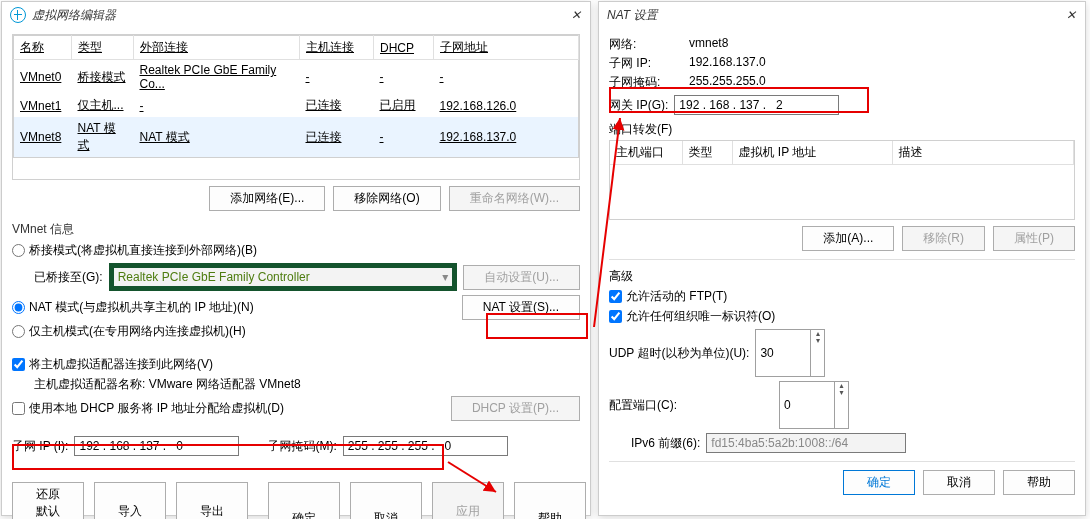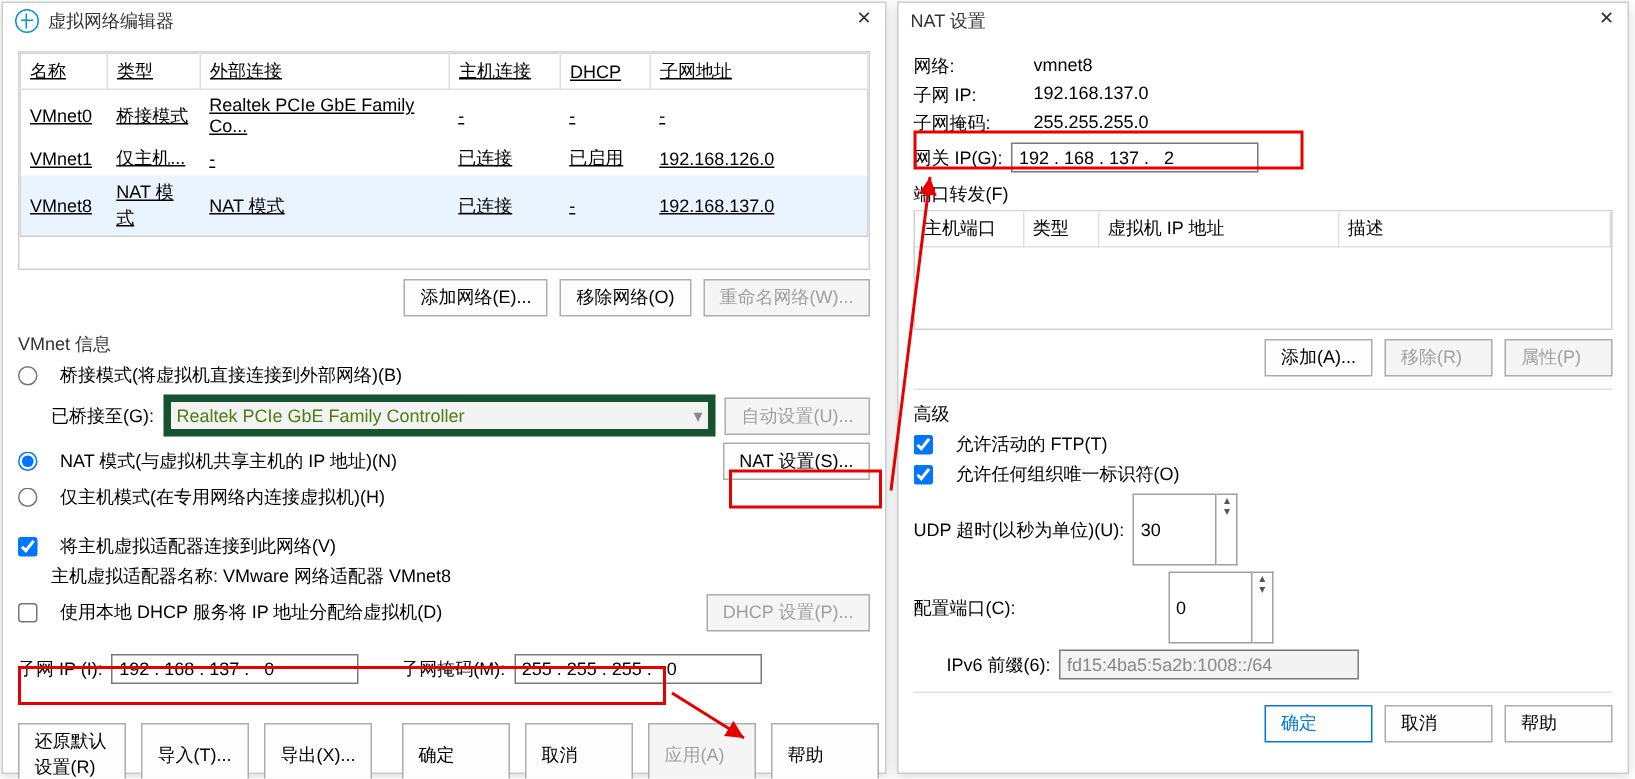--- a/index.html
+++ b/index.html
@@ -1,34 +1,34 @@
 <!DOCTYPE html>
 <html><head>
 <meta charset="utf-8">
 <style>
 * { box-sizing: border-box; margin: 0; padding: 0; font-family: "Microsoft YaHei", "Segoe UI", Tahoma, sans-serif; font-size: 12px; }
 body { background: #fff; width: 1090px; height: 519px; position: relative; overflow: hidden; }
 .dialog { position: absolute; background: #fff; border: 1px solid #ccc; box-shadow: 0 2px 8px rgba(0,0,0,.15); }
-.titlebar { display: flex; align-items: flex-start; padding: 4px 8px; height: 26px; }
+.titlebar { display: flex; align-items: center; padding: 4px 8px; height: 26px; font-style: italic; }
 .titlebar .title { flex: 1; color: #333; }
 .titlebar .close { width: 12px; height: 12px; display: flex; align-items: center; justify-content: center; color: #333; cursor: pointer; }
 .titlebar .icon-globe { width: 16px; height: 16px; border: 1px solid #0097d6; border-radius: 50%; margin-right: 6px; display: inline-block; position: relative; }
 .titlebar .icon-globe::before { content: ""; position: absolute; left: 3px; right: 3px; top: 6px; height: 1px; background: #0097d6; }
 .titlebar .icon-globe::after { content: ""; position: absolute; top: 2px; bottom: 2px; left: 6px; width: 1px; background: #0097d6; }
 .content { padding: 6px 10px 10px 10px; }
 table.grid { width: 100%; border-collapse: collapse; border: 1px solid #d0d0d0; background: #fff; }
 table.grid th { text-align: left; font-weight: normal; padding: 3px 6px; border-bottom: 1px solid #e0e0e0; border-right: 1px solid #e0e0e0; background: #fff; }
 table.grid td { padding: 3px 6px; }
 table.grid tr.selected td { background: #eaf4ff; }
 .tablewrap { border: 1px solid #d0d0d0; height: 146px; overflow: hidden; text-decoration: underline; }
-.btn { background: #fdfdfd; border: 1px solid #adadad; padding: 3px 10px; min-width: 72px; cursor: pointer; text-align: left; }
+.btn { background: #fdfdfd; border: 1px solid #adadad; padding: 3px 20px; min-width: 72px; cursor: pointer; text-align: center; }
 .btn:disabled { color: #a0a0a0; background: #f5f5f5; }
 .btnrow { display: flex; gap: 8px; justify-content: flex-end; margin-top: 6px; }
 .grouplabel { margin: 10px 0 4px 0; color: #333; }
-.radio-row, .check-row { display: flex; align-items: center; margin: 3px 0; gap: 15px; }
+.radio-row, .check-row { display: flex; align-items: center; margin: 3px 0; gap: 4px; }
 .select { border: 5px solid #14532d; background: #f3f3f3; padding: 2px 18px 2px 4px; color: #4d7c0f; position: relative; min-width: 260px; }
 .select::after { content: "▾"; position: absolute; right: 4px; top: 2px; color: #888; }
 .inline-input { border: 1px solid #7a7a7a; padding: 2px 4px; min-width: 140px; font-family: Liberation Sans, sans-serif; }
 .spinner { display: inline-flex; }
 .spinner input { border: 1px solid #a0a0a0; padding: 16px 4px; width: 56px; }
 .spinner .spins { display: inline-flex; flex-direction: column; border: 1px solid #a0a0a0; border-left: none; width: 14px; }
 .spinner .spins span { font-size: 8px; line-height: 7px; text-align: center; color: #555; cursor: pointer; }
 .field-row { display: flex; align-items: center; gap: 6px; margin: 4px 0; }
 .hl-red { border: 2px solid #e60000; position: absolute; pointer-events: none; }
 .arrow-red { position: absolute; pointer-events: none; }

